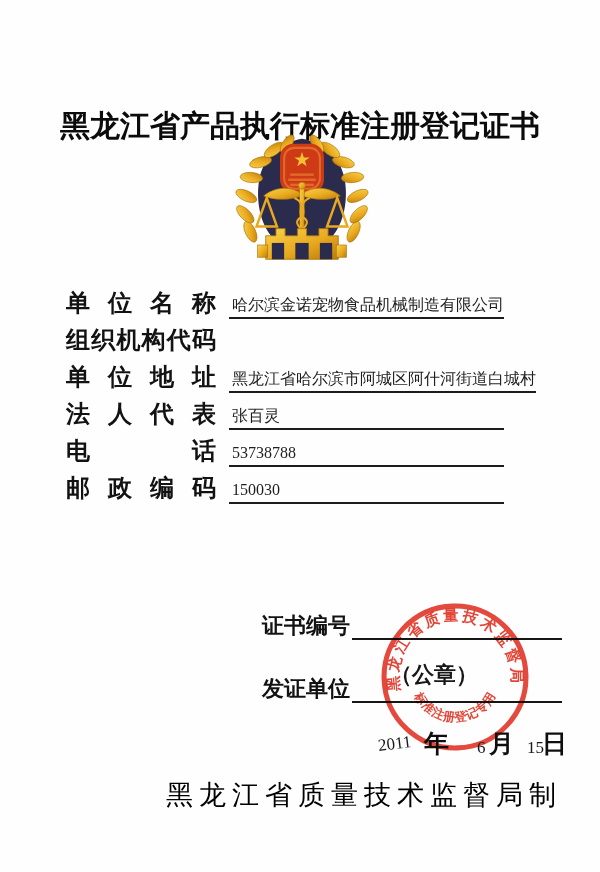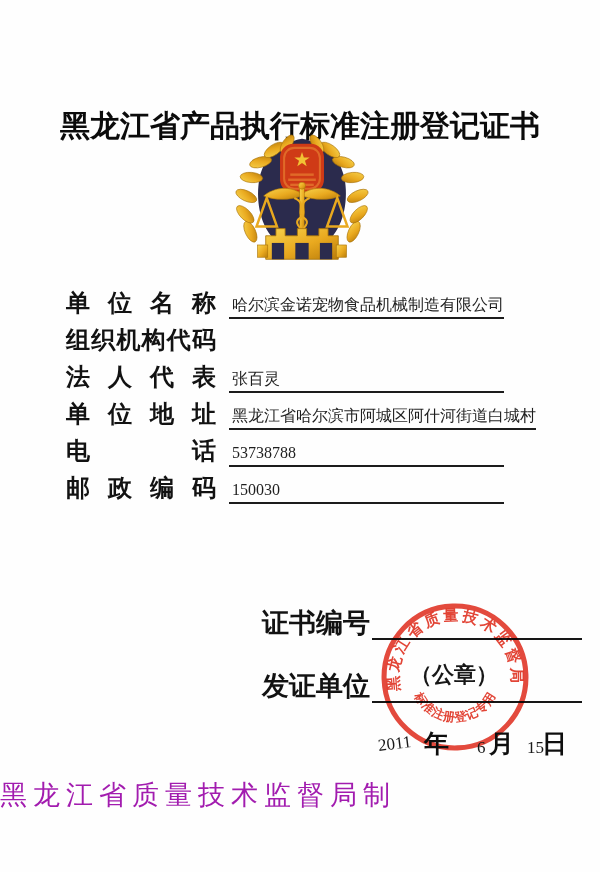--- a/index.html
+++ b/index.html
@@ -28,21 +28,21 @@
   }
   .fvalue{
     flex:1;margin-left:13px;border-bottom:2px solid #1c1c1c;
     font-size:16px;line-height:1.25;padding:0 0 2px 3px;
     white-space:pre;color:#1e1e1e;overflow:visible;
   }
   
   .cert-line{position:absolute;left:262px;display:flex;align-items:flex-end;}
   .cert-line .clabel{
     font-family:"Liberation Sans","DejaVu Sans",sans-serif;
-    font-weight:bold;font-size:27px;line-height:1;color:#121212;
+    font-weight:bold;font-size:22px;line-height:1;color:#121212;
     padding-bottom:3px;flex:0 0 auto;
   }
   .cert-line .uline{
     width:172px;margin-left:2px;border-bottom:2px solid #161616;
     font-size:22px;font-weight:bold;line-height:1;padding:0 0 15px 38px;
     white-space:pre;color:#171717;
     font-family:Liberation Sans, sans-serif;
   }
   #cert-no-row{top:603px;height:37px;}
   #issuer-row{top:664px;height:39px;}
@@ -57,22 +57,22 @@
   .d-num{font-size:17px;color:#1a1a1a;bottom:3px;}
   .d-unit{font-size:25px;font-weight:bold;color:#0e0e0e;}
   #d-year{left:0;bottom:4px;transform:rotate(-7deg);}
   #d-year-u{left:46px;}
   #d-month{left:99px;}
   #d-month-u{left:111px;}
   #d-day{left:149px;}
   #d-day-u{left:164px;}
   
   .footer{
-    position:absolute;top:777px;left:0;width:562px;text-align:left;
-    font-size:27px;letter-spacing:6px;color:#a21caf;font-weight:500;
+    position:absolute;top:777px;left:0;width:562px;text-align:right;
+    font-size:27px;letter-spacing:6px;color:#000000;font-weight:500;
   }
 </style>
 </head>
 <body>
 
 <div class="page">
 
   <div class="title">黑龙江省产品执行标准注册登记证书</div>
 
   <svg class="emblem" viewBox="0 0 135 128" xmlns="http://www.w3.org/2000/svg">
@@ -141,26 +141,26 @@
 
   <div class="fields">
     <div class="field-row">
       <span class="flabel">单 位 名 称</span>
       <span class="fvalue">哈尔滨金诺宠物食品机械制造有限公司</span>
     </div>
     <div class="field-row">
       <span class="flabel">组织机构代码</span>
     </div>
     <div class="field-row">
+      <span class="flabel">单 位 地 址</span>
+      <span class="fvalue">黑龙江省哈尔滨市阿城区阿什河街道白城村</span>
+    </div>
+    <div class="field-row">
       <span class="flabel">法 人 代 表</span>
       <span class="fvalue">张百灵</span>
-    </div>
-    <div class="field-row">
-      <span class="flabel">单 位 地 址</span>
-      <span class="fvalue">黑龙江省哈尔滨市阿城区阿什河街道白城村</span>
     </div>
     <div class="field-row">
       <span class="flabel">电 话</span>
       <span class="fvalue">53738788</span>
     </div>
     <div class="field-row">
       <span class="flabel">邮 政 编 码</span>
       <span class="fvalue">150030</span>
     </div>
   </div>

